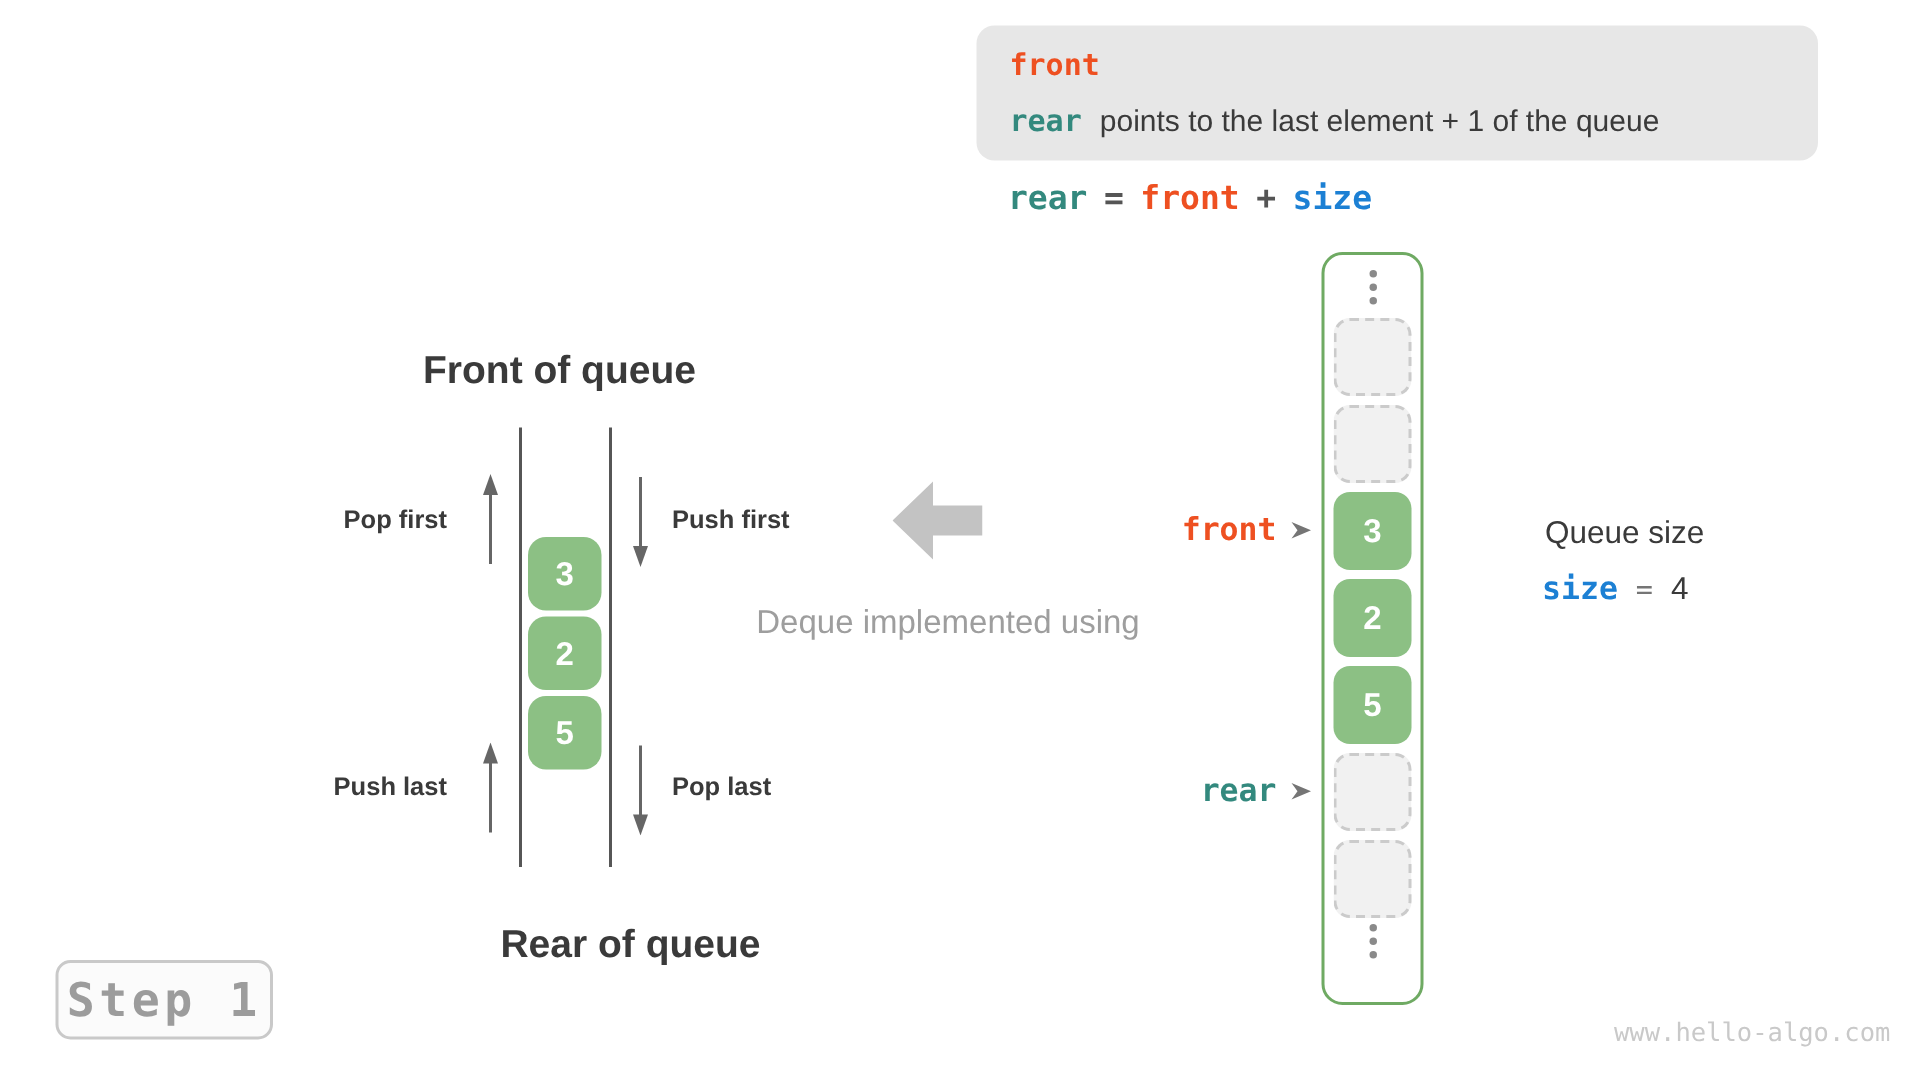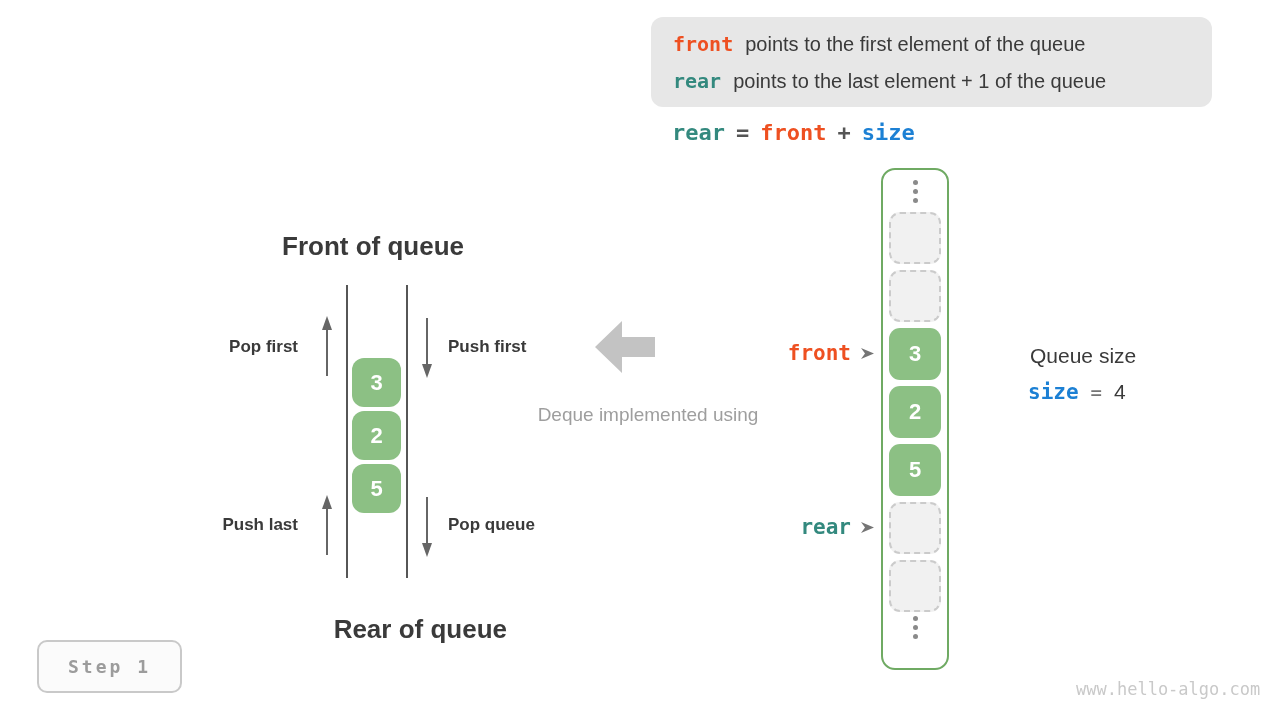--- a/index.html
+++ b/index.html
@@ -40,22 +40,22 @@
   .deque-box{left:352px;width:49px;height:49px;border-radius:12px;background:var(--green);
              color:#fff;font-weight:bold;font-size:22px;display:flex;align-items:center;
              justify-content:center;}
   .op-label{font-weight:bold;font-size:17px;}
   .pop-first{left:150px;top:337px;width:148px;text-align:right;}
   .push-first{left:448px;top:337px;text-align:center;}
   .push-last{left:150px;top:515px;width:148px;text-align:right;}
   .pop-last{left:448px;top:515px;}
 
   
-  .caption{left:488px;top:401px;width:320px;text-align:center;color:var(--label_gray);
-           font-size:19px;line-height:28px;}
+  .caption{left:472px;top:401px;width:320px;text-align:center;color:var(--label_gray);
+           font-size:22px;line-height:28px;}
 
   
   .array-container{left:881px;top:168px;width:68px;height:502px;border:2px solid var(--green_border);
                    border-radius:14px;background:#fff;box-sizing:border-box;}
   .dots{position:absolute;left:0;width:64px;display:flex;flex-direction:column;align-items:center;gap:4px;}
   .dots span{width:5px;height:5px;border-radius:50%;background:var(--dot_gray);}
   .dots.top{top:10px;}
   .dots.bottom{top:446px;}
   .cell{position:absolute;left:6px;width:52px;height:52px;box-sizing:border-box;border-radius:11px;
         display:flex;align-items:center;justify-content:center;font-weight:bold;font-size:22px;}
@@ -71,33 +71,32 @@
   
   .queue-size-title{left:1030px;top:344px;font-size:21px;color:var(--dark);}
   .size-line{left:1028px;top:380px;display:inline-flex;align-items:baseline;gap:12px;font-size:21px;}
   .size-var{color:var(--blue);font-weight:bold;font-size:21px;}
   .size-eq{color:var(--mid_gray);font-size:19px;}
 
   
   .step-badge{left:37px;top:640px;width:145px;height:53px;border:2px solid var(--badge_border);
               border-radius:10px;background:var(--badge_bg);box-sizing:border-box;
               display:flex;align-items:center;justify-content:center;color:var(--badge_text);
-              font-weight:bold;font-size:18px;letter-spacing:3px;}
+              font-weight:bold;font-size:31px;letter-spacing:3px;}
 
   .watermark{left:1076px;top:679px;font-size:17px;color:var(--watermark_gray);}
 </style>
 </head>
 <body>
 
 <div class="canvas">
 
   <div class="abs info-box">
     <div class="info-line">
       <span class="mono kw kw-front">front</span>
-      <span>points to the first element of the queue</span>
     </div>
     <div class="info-line">
       <span class="mono kw kw-rear">rear</span>
       <span>points to the last element + 1 of the queue</span>
     </div>
   </div>
 
   <div class="abs formula mono">
     <span class="kw-rear">rear</span>
     <span class="op">=</span>
@@ -112,21 +111,21 @@
   <div class="abs vline l"></div>
   <div class="abs vline r"></div>
 
   <div class="abs deque-box" style="top:358px">3</div>
   <div class="abs deque-box" style="top:411px">2</div>
   <div class="abs deque-box" style="top:464px">5</div>
 
   <div class="abs op-label pop-first">Pop first</div>
   <div class="abs op-label push-first">Push first</div>
   <div class="abs op-label push-last">Push last</div>
-  <div class="abs op-label pop-last">Pop queue</div>
+  <div class="abs op-label pop-last">Pop last</div>
 
   <svg class="abs" style="left:319px;top:316px" width="16" height="62">
     <line x1="8" y1="60" x2="8" y2="12" stroke="#666" stroke-width="2"></line>
       <polygon points="8,0 3,14 13,14" fill="#666"></polygon>
   </svg>
   <svg class="abs" style="left:419px;top:316px" width="16" height="62">
     <line x1="8" y1="2" x2="8" y2="50" stroke="#666" stroke-width="2"></line>
       <polygon points="8,62 3,48 13,48" fill="#666"></polygon>
   </svg>
   <svg class="abs" style="left:319px;top:495px" width="16" height="62">

